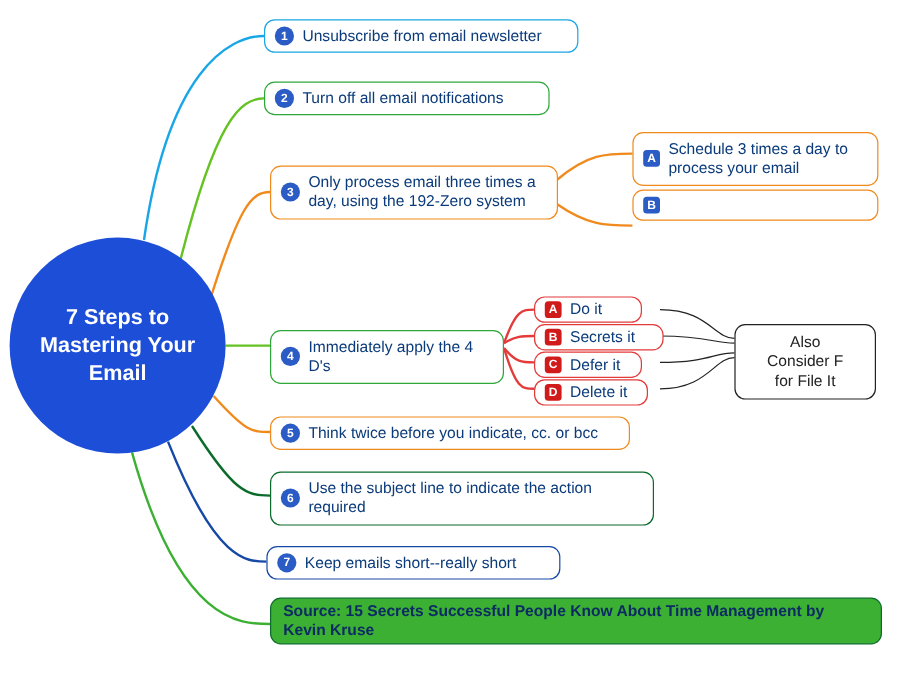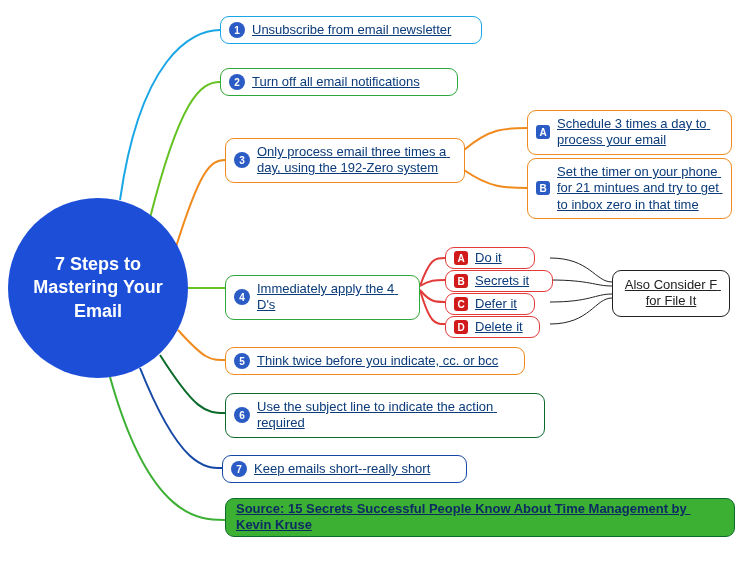--- a/index.html
+++ b/index.html
@@ -3,21 +3,21 @@
 <meta charset="utf-8">
 <style>
 html,body{margin:0;padding:0;font-family:Arial,Helvetica,sans-serif;font-size:13px;color:#0b3b7a;background:#fff;}
 .canvas{position:relative;width:750px;height:561px;}
 svg.connectors{position:absolute;left:0;top:0;width:750px;height:561px;pointer-events:none;}
 .central{position:absolute;left:8px;top:198px;width:180px;height:180px;border-radius:50%;background:#1d4ed8;color:#fff;display:flex;align-items:center;justify-content:center;text-align:center;font-size:18px;font-weight:bold;line-height:1.3;padding:20px;box-sizing:border-box;}
 .node{position:absolute;box-sizing:border-box;border:1.5px solid #888;border-radius:9px;padding:5px 10px 5px 8px;display:flex;align-items:center;background:#fff;}
 .node.filled{color:#fff;}
 .badge{display:inline-flex;align-items:center;justify-content:center;min-width:16px;height:16px;border-radius:50%;font-size:10px;font-weight:bold;color:#fff;margin-right:7px;flex-shrink:0;}
 .badge.sq{border-radius:3px;min-width:14px;height:14px;}
-.label{white-space:pre-wrap;line-height:1.25;text-decoration:underline;}
+.label{white-space:pre-wrap;line-height:1.25;}
 </style>
 </head>
 <body>
 
 <div class="canvas">
 
   <svg class="connectors" viewBox="0 0 750 561">
     <g fill="none" stroke-width="2">
       <path d="M120 200 C 140 60, 190 30, 220 30" stroke="#19a6e6"></path>
       <path d="M150 218 C 180 100, 200 82, 220 82" stroke="#64c222"></path>
@@ -72,41 +72,40 @@
     <span class="badge" style="background:#2b5bc4">7</span>
     <span class="label">Keep emails short--really short</span>
   </div>
 
   <div class="node" style="left:527px;top:110px;width:205px;border-color:#f08a1d;">
     <span class="badge sq" style="background:#2b5bc4">A</span>
     <span class="label">Schedule 3 times a day to process your email</span>
   </div>
   <div class="node" style="left:527px;top:158px;width:205px;border-color:#f08a1d;">
     <span class="badge sq" style="background:#2b5bc4">B</span>
-    <span class="label">Set the timer on your phone for 21 mintues and try to get to inbox zero in that time</span>
   </div>
 
   <div class="node" style="left:445px;top:247px;width:90px;height:22px;padding:2px 8px;border-color:#e33a3a;">
     <span class="badge sq" style="background:#d11a1a">A</span>
     <span class="label">Do it</span>
   </div>
   <div class="node" style="left:445px;top:270px;width:108px;height:22px;padding:2px 8px;border-color:#e33a3a;">
     <span class="badge sq" style="background:#d11a1a">B</span>
     <span class="label">Secrets it</span>
   </div>
   <div class="node" style="left:445px;top:293px;width:90px;height:22px;padding:2px 8px;border-color:#e33a3a;">
     <span class="badge sq" style="background:#d11a1a">C</span>
     <span class="label">Defer it</span>
   </div>
   <div class="node" style="left:445px;top:316px;width:95px;height:22px;padding:2px 8px;border-color:#e33a3a;">
     <span class="badge sq" style="background:#d11a1a">D</span>
     <span class="label">Delete it</span>
   </div>
 
-  <div class="node" style="left:612px;top:270px;width:118px;border-color:#222;color:#222;justify-content:center;text-align:center;padding:6px 8px;">
+  <div class="node" style="left:612px;top:270px;width:118px;border-color:#222;color:#222;justify-content:center;text-align:center;padding:6px 24px;">
     <span class="label">Also Consider F for File It</span>
   </div>
 
   <div class="node filled" style="left:225px;top:498px;width:510px;background:#3cb033;border-color:#0a6b2a;color:#0d2b63;font-weight:bold;padding:2px 10px;">
     <span class="label">Source: 15 Secrets Successful People Know About Time Management by Kevin Kruse</span>
   </div>
 
 </div>
 
 </body></html>

